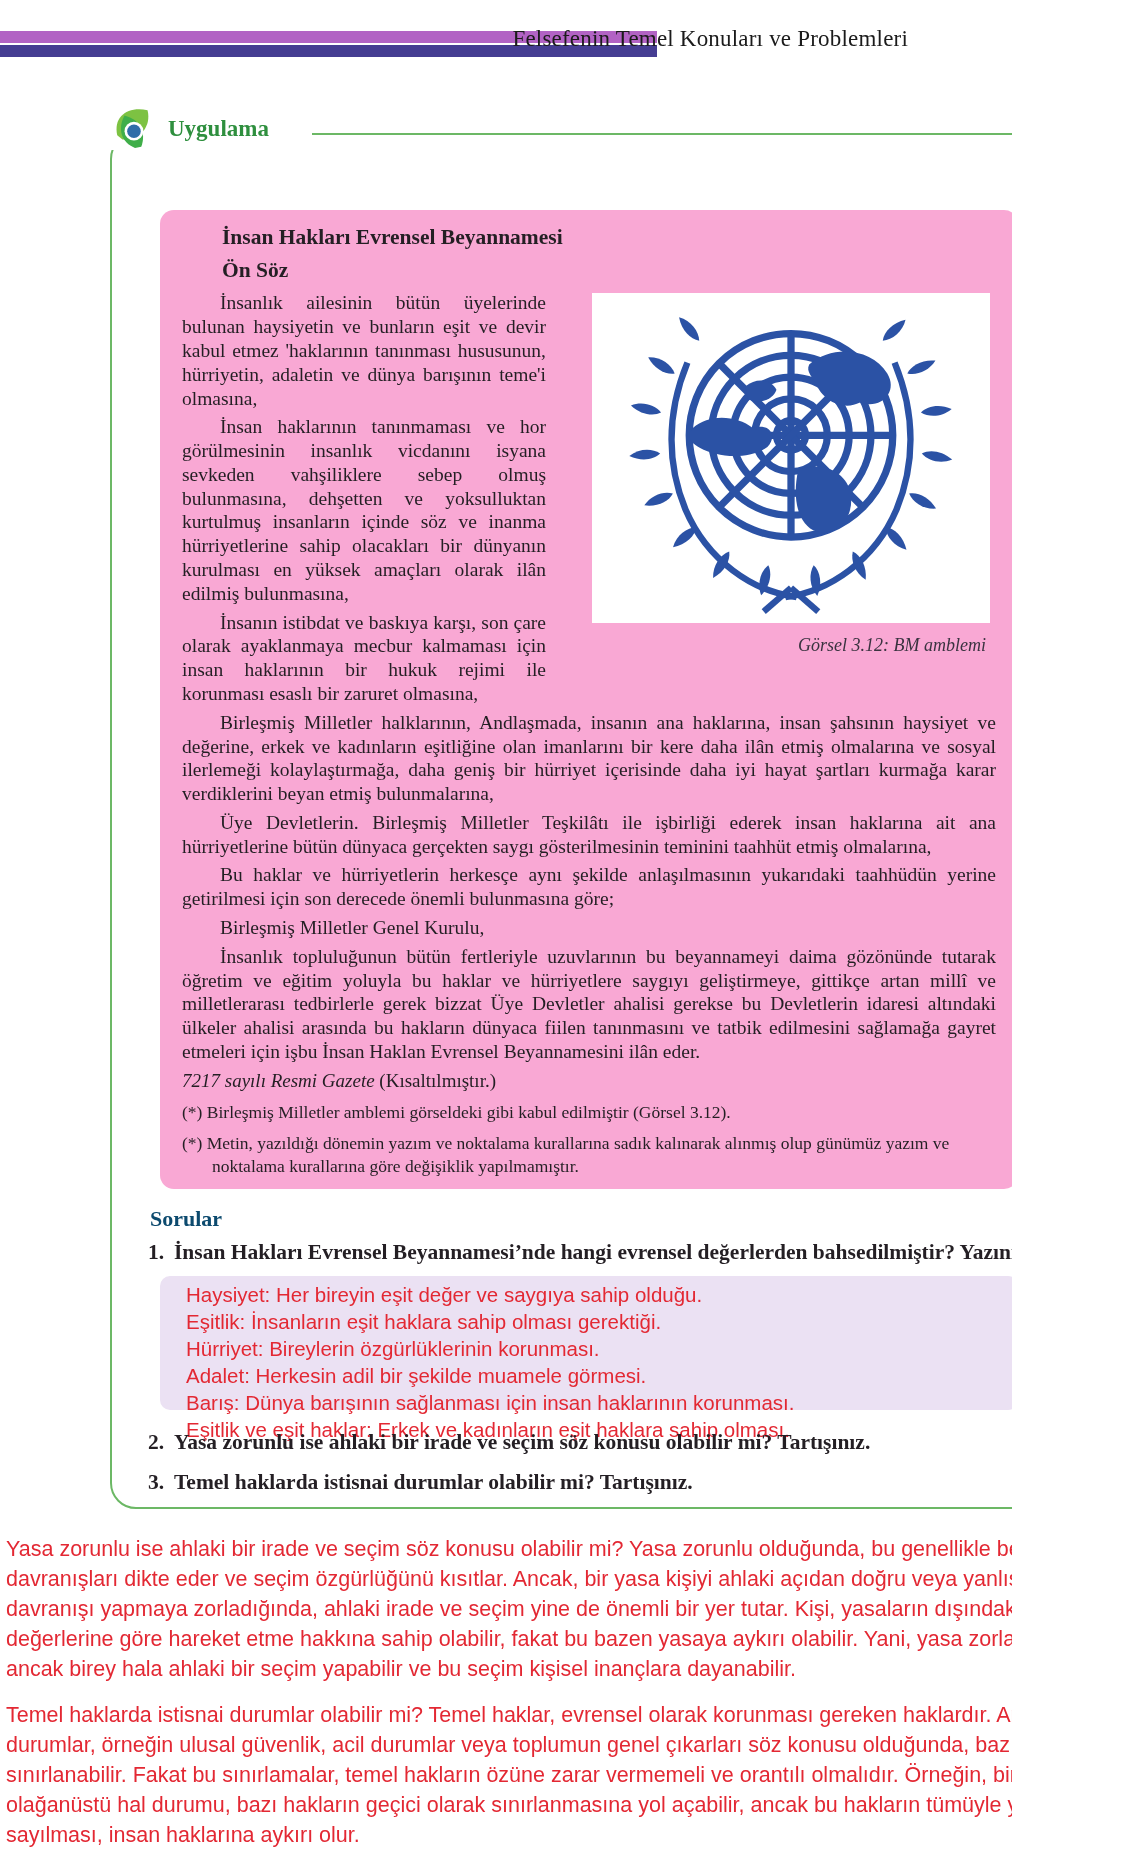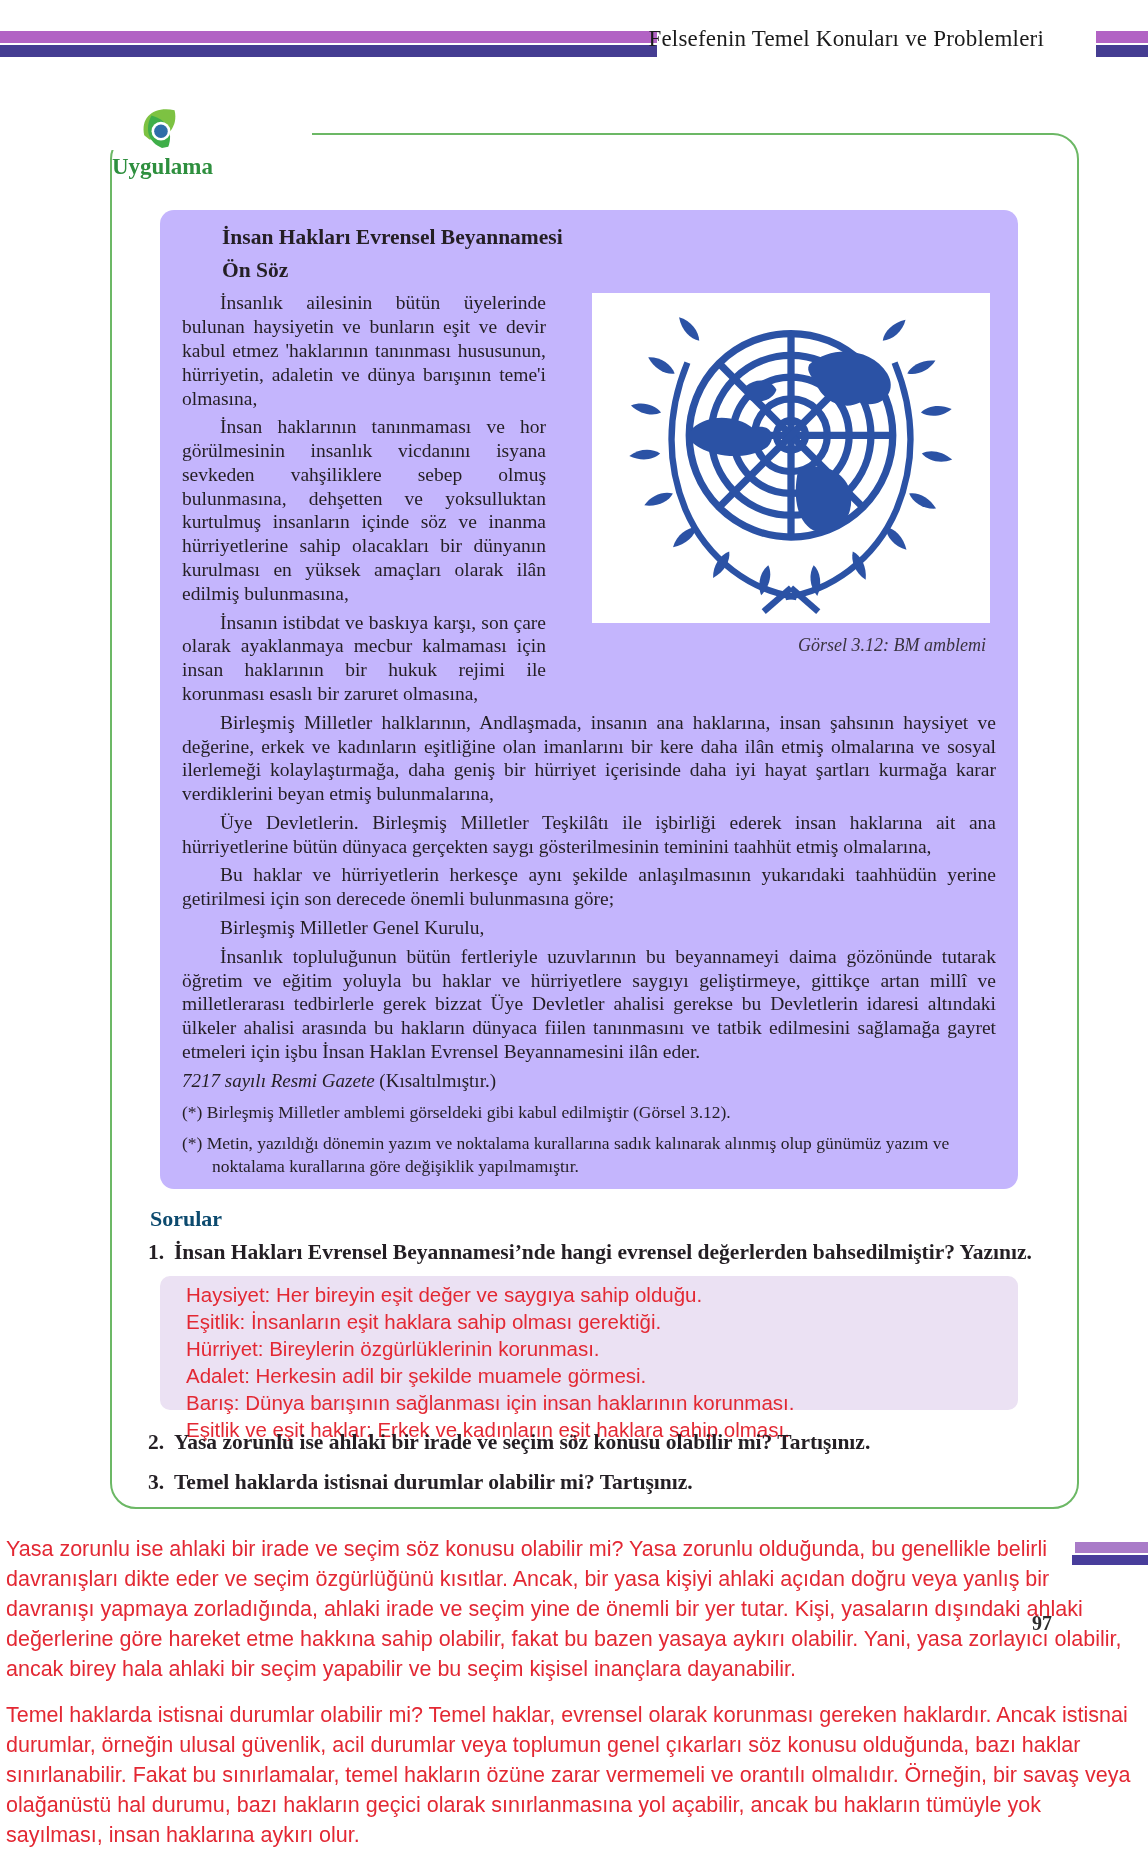--- a/index.html
+++ b/index.html
@@ -1,37 +1,37 @@
 <!DOCTYPE html>
 <html><head>
 <meta charset="utf-8">
 <style>
   html,body{margin:0;padding:0;background:#fff;}
-  .page{position:relative;width:1148px;height:1852px;background:#ffffff;overflow:hidden;
+  .page{position:relative;width:1012px;height:1852px;background:#ffffff;overflow:hidden;
         font-family:"Liberation Serif",serif;color:#241f24;}
 
   
   .hbar{position:absolute;height:12px;}
   .hbar.light{background:#b263c4;}
   .hbar.dark{background:#453d92;}
   .header-title{position:absolute;top:26px;right:104px;font-size:23px;color:#1b1b1b;
         font-family:"Liberation Serif",serif;letter-spacing:.2px;}
 
   
   .frame{position:absolute;left:110px;top:133px;width:965px;height:1372px;
         border:2px solid #6cb865;border-radius:26px;background:transparent;}
   .frame-label-patch{position:absolute;left:96px;top:116px;width:216px;height:34px;background:#ffffff;}
-  .activity-head{position:absolute;left:112px;top:104px;display:flex;align-items:center;flex-direction:column;}
+  .activity-head{position:absolute;left:112px;top:104px;display:flex;align-items:center;gap:10px;}
   .activity-label{font-size:23px;font-weight:bold;color:#2e8f3e;}
 
   .instruction{position:absolute;left:148px;top:156px;width:880px;
         font-size:21.5px;font-weight:bold;color:#241f24;}
 
   
-  .decl-box{position:absolute;left:160px;top:210px;width:858px;background:#c4b5fd;
+  .decl-box{position:absolute;left:160px;top:210px;width:858px;background:#f9a8d4;
         border-radius:14px;padding:14px 22px 12px 22px;box-sizing:border-box;
         font-size:19.5px;line-height:1.22;}
   .decl-title{font-weight:bold;font-size:21.5px;margin:0 0 7px 40px;}
   .decl-subtitle{font-weight:bold;font-size:21.5px;margin:0 0 8px 40px;}
   .fig{float:right;width:404px;margin:2px 0 4px 0;padding-left:46px;}
   .fig-img{width:398px;height:330px;background:#ffffff;display:flex;align-items:center;justify-content:center;}
   .fig-cap{text-align:right;font-style:italic;font-size:18px;color:#3a3340;margin-top:12px;padding-right:10px;}
   .dp{text-align:justify;text-indent:38px;margin:0 0 5px 0;}
   .source-line{text-align:left;margin:2px 2px 8px 0;font-size:19px;}
   .source-italic{font-style:italic;}

